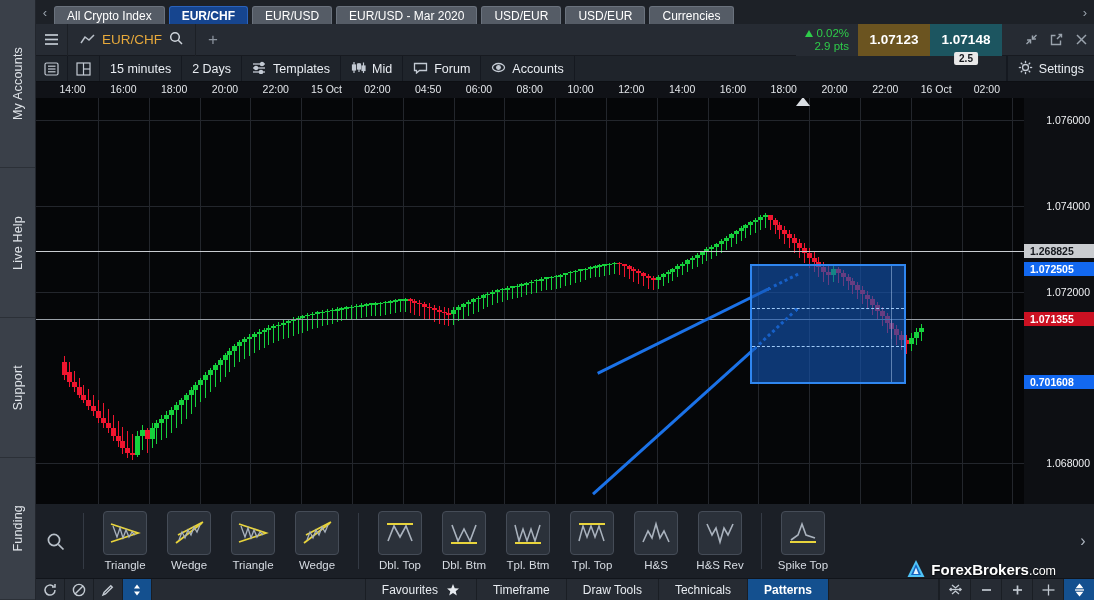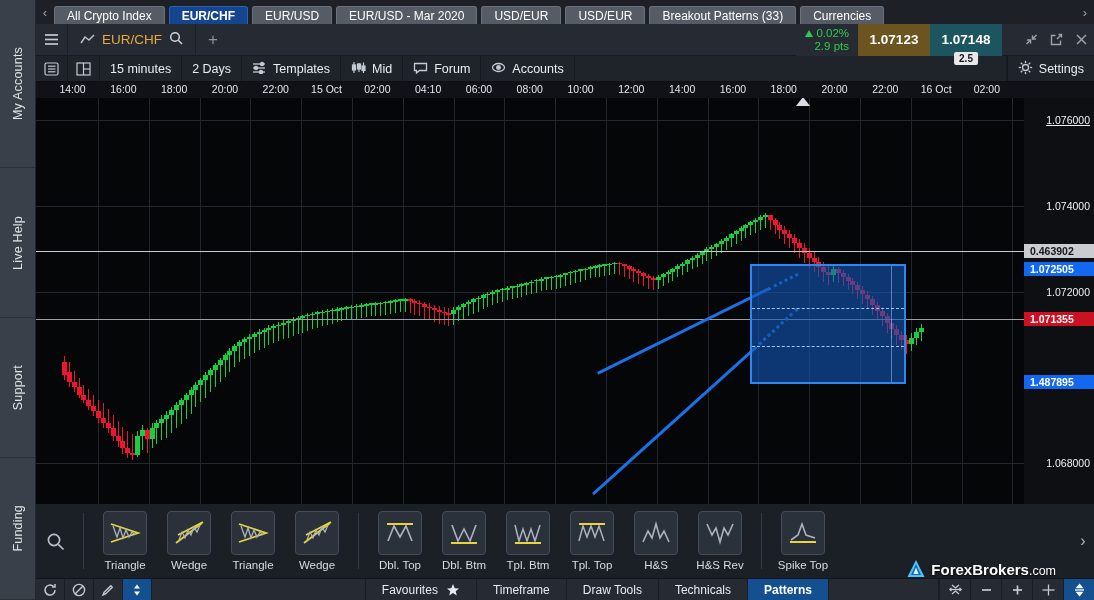--- a/index.html
+++ b/index.html
@@ -221,21 +221,20 @@
 
   <div id="tabbar">
     <div class="tab-arrow">‹</div>
     <div class="tab-scroll" id="tab-scroll">
         <div class="tab">All Crypto Index</div>
         <div class="tab active">EUR/CHF</div>
         <div class="tab">EUR/USD</div>
         <div class="tab">EUR/USD - Mar 2020</div>
         <div class="tab">USD/EUR</div>
         <div class="tab">USD/EUR</div>
-        <div class="tab">Breakout Patterns (33)</div>
         <div class="tab">Currencies</div>
       </div>
     <div class="tab-arrow">›</div>
   </div>
 
   <div id="chart-head">
     <div class="hdr-btn">
       <svg width="15" height="13" viewBox="0 0 15 13" fill="none" stroke="#c3cad3" stroke-width="1.7">
         <line x1="1" y1="2" x2="14" y2="2"></line>
           <line x1="1" y1="6.5" x2="14" y2="6.5"></line>
@@ -380,21 +379,21 @@
   </div>
 
   <div id="time-axis">
       <div class="tlabel" style="left: 36.5738px;">14:00</div>
       <div class="tlabel" style="left: 87.3707px;">16:00</div>
       <div class="tlabel" style="left: 138.168px;">18:00</div>
       <div class="tlabel" style="left: 188.965px;">20:00</div>
       <div class="tlabel" style="left: 239.761px;">22:00</div>
       <div class="tlabel" style="left: 290.558px;">15 Oct</div>
       <div class="tlabel" style="left: 341.355px;">02:00</div>
-      <div class="tlabel" style="left: 392.152px;">04:10</div>
+      <div class="tlabel" style="left: 392.152px;">04:50</div>
       <div class="tlabel" style="left: 442.949px;">06:00</div>
       <div class="tlabel" style="left: 493.746px;">08:00</div>
       <div class="tlabel" style="left: 544.543px;">10:00</div>
       <div class="tlabel" style="left: 595.34px;">12:00</div>
       <div class="tlabel" style="left: 646.137px;">14:00</div>
       <div class="tlabel" style="left: 696.934px;">16:00</div>
       <div class="tlabel" style="left: 747.731px;">18:00</div>
       <div class="tlabel" style="left: 798.528px;">20:00</div>
       <div class="tlabel" style="left: 849.324px;">22:00</div>
       <div class="tlabel" style="left: 900.121px;">16 Oct</div>
@@ -1140,27 +1139,27 @@
       <div class="trend" style="left: 556px; top: 395px; width: 216.67px; transform: rotate(-42.0069deg);"></div>
       <div class="trend dotted" style="left: 717px; top: 250px; width: 58.7282px; transform: rotate(-42.93deg);"></div>
       <div id="sel-box" style="left: 714px; top: 166px; width: 156px; height: 120px;">
         <div class="sel-dash" style="top: 42px;"></div>
         <div class="sel-dash" style="top: 80px;"></div>
         <div id="sel-mid-v" style="left: 139px;"></div>
       </div>
       <div id="arrow-marker" style="left: 760px; top: -1px;"></div>
     </div>
   <div id="price-axis">
-      <div class="plabel plain" style="top: 22px; text-decoration: underline;">1.076000</div>
+      <div class="plabel plain" style="top: 22px;">1.076000</div>
       <div class="plabel plain" style="top: 108px;">1.074000</div>
-      <div class="plabel tagged" style="top: 153px; background: rgb(201, 204, 208); color: rgb(21, 24, 29);">0.463902</div>
+      <div class="plabel tagged" style="top: 153px; background: rgb(201, 204, 208); color: rgb(21, 24, 29);">1.268825</div>
       <div class="plabel tagged" style="top: 171px; background: rgb(18, 104, 240); color: rgb(255, 255, 255);">1.072505</div>
       <div class="plabel plain" style="top: 194px;">1.072000</div>
       <div class="plabel tagged" style="top: 221px; background: rgb(204, 17, 34); color: rgb(255, 255, 255);">1.071355</div>
-      <div class="plabel tagged" style="top: 284px; background: rgb(18, 104, 240); color: rgb(255, 255, 255);">1.487895</div>
+      <div class="plabel tagged" style="top: 284px; background: rgb(18, 104, 240); color: rgb(255, 255, 255);">0.701608</div>
       <div class="plabel plain" style="top: 365px;">1.068000</div>
     </div>
 
   <div id="pattern-bar">
     <div id="pattern-search">
       <svg width="19" height="19" viewBox="0 0 19 19" fill="none" stroke="#b8c0c9" stroke-width="1.7">
         <circle cx="8" cy="8" r="5.6"></circle>
           <line x1="12.3" y1="12.3" x2="17.5" y2="17.5"></line>
       </svg>
     </div>

